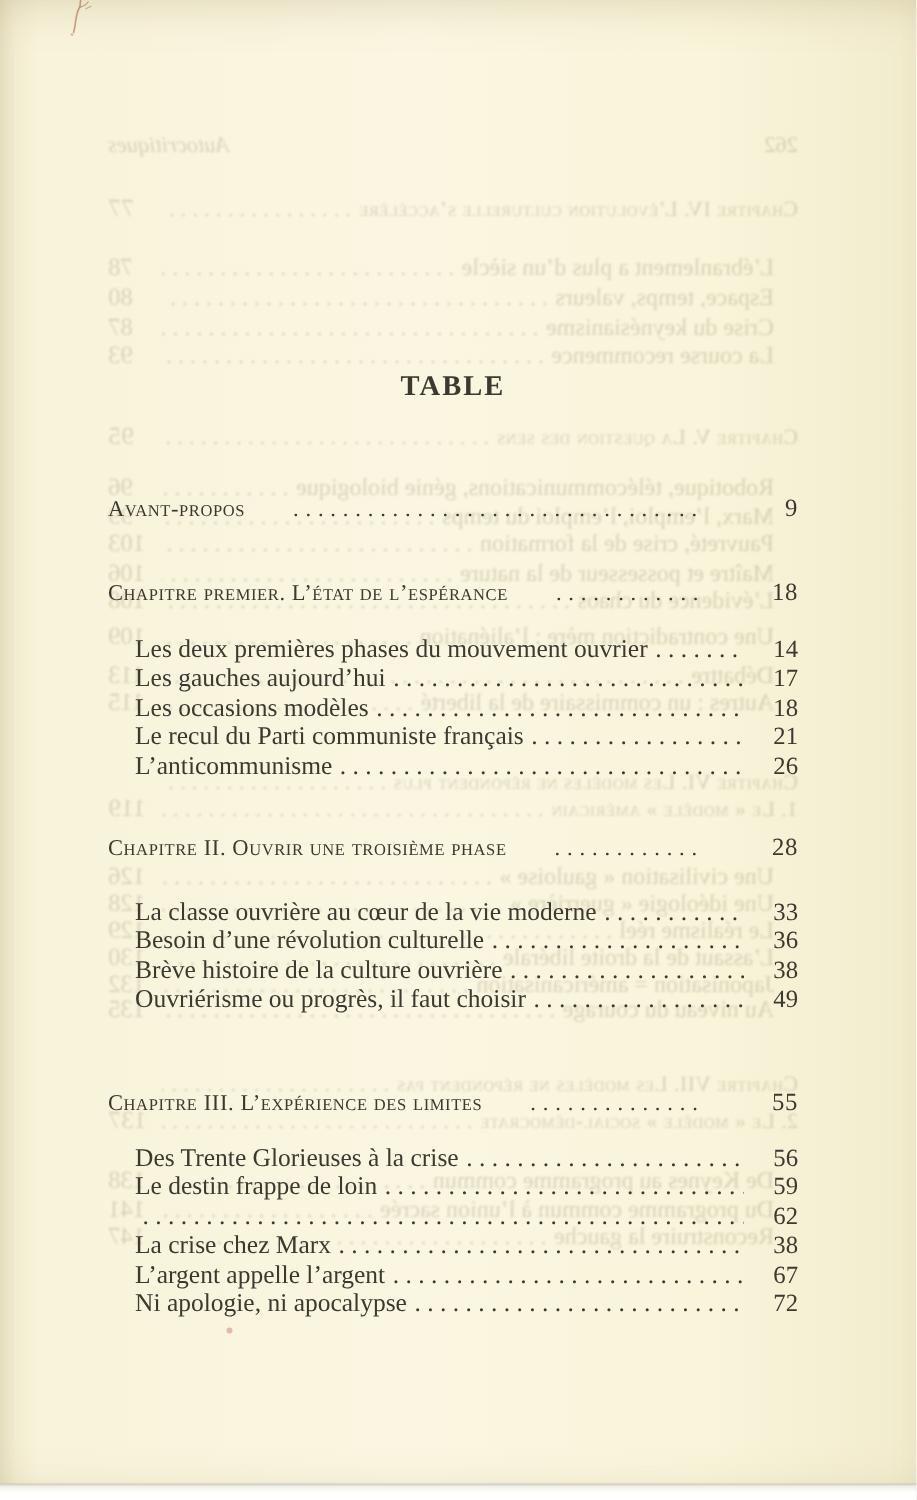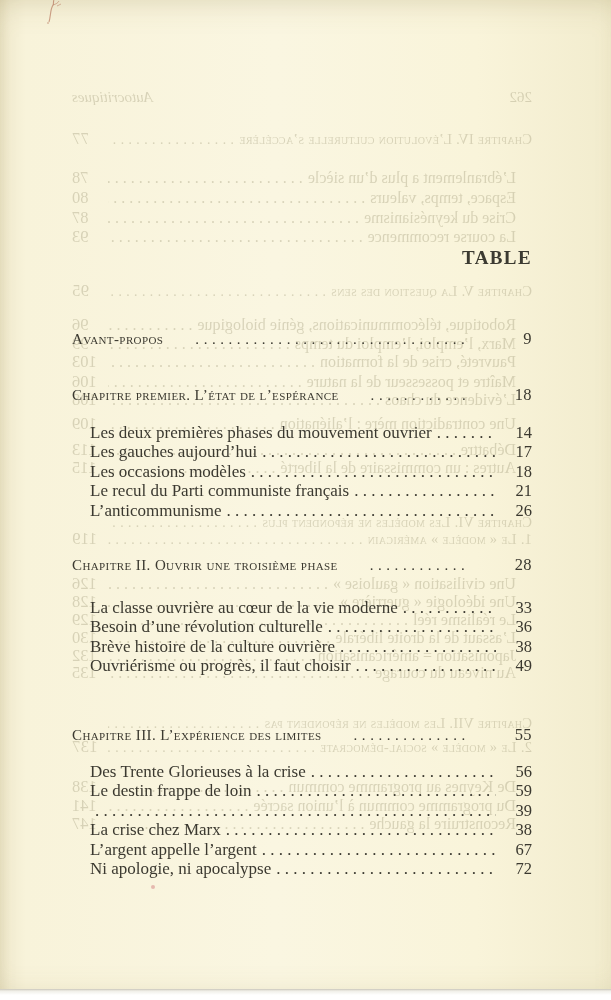--- a/index.html
+++ b/index.html
@@ -25,21 +25,21 @@
     font-size:16px;line-height:18px;white-space:nowrap;}
   .g-row.chapter{font-variant:small-caps;font-size:14.5px;letter-spacing:.3px;}
   .g-row.item{padding-left:16px;}
   .g-row.gheader{justify-content:space-between;font-size:15px;}
   .g-row .ital{font-style:italic;}
   
   .content{position:absolute;left:72px;top:0;width:460px;height:100%;color:#3b3930;}
   .block{position:absolute;left:0;right:0;}
   .page-title{
     margin:0;font-size:19px;font-weight:700;letter-spacing:1.4px;
-    text-align:right;color:#3b3a31;
+    text-align:center;color:#3b3a31;
   }
   .row{display:flex;align-items:baseline;height:19.4px;line-height:19.4px;white-space:nowrap;}
   .row.chap{font-variant:small-caps;font-size:15px;letter-spacing:.4px;height:20px;line-height:20px;gap:27px;}
   .row.item{font-size:17px;padding-left:18px;}
   .lbl{flex:none;}
   .leader{flex:1 1 auto;overflow:hidden;white-space:nowrap;margin:0 6px 0 5px;}
   .leader::after{content:". . . . . . . . . . . . . . . . . . . . . . . . . . . . . . . . . . . . . . . . . . . . . . . . . . . . . . . . . . . . . . . . ";}
   .row.item .leader{font-size:17px;}
   .pg{flex:none;width:30px;text-align:right;font-variant:normal;font-size:16.5px;}
   
@@ -291,21 +291,21 @@
           <span class="leader"></span>
           <span class="pg">56</span>
         </div>
       <div class="row item">
           <span class="lbl">Le destin frappe de loin</span>
           <span class="leader"></span>
           <span class="pg">59</span>
         </div>
       <div class="row item">
           <span class="leader"></span>
-          <span class="pg">39</span>
+          <span class="pg">62</span>
         </div>
       <div class="row item">
           <span class="lbl">La crise chez Marx</span>
           <span class="leader"></span>
           <span class="pg">38</span>
         </div>
       <div class="row item">
           <span class="lbl">L’argent appelle l’argent</span>
           <span class="leader"></span>
           <span class="pg">67</span>

